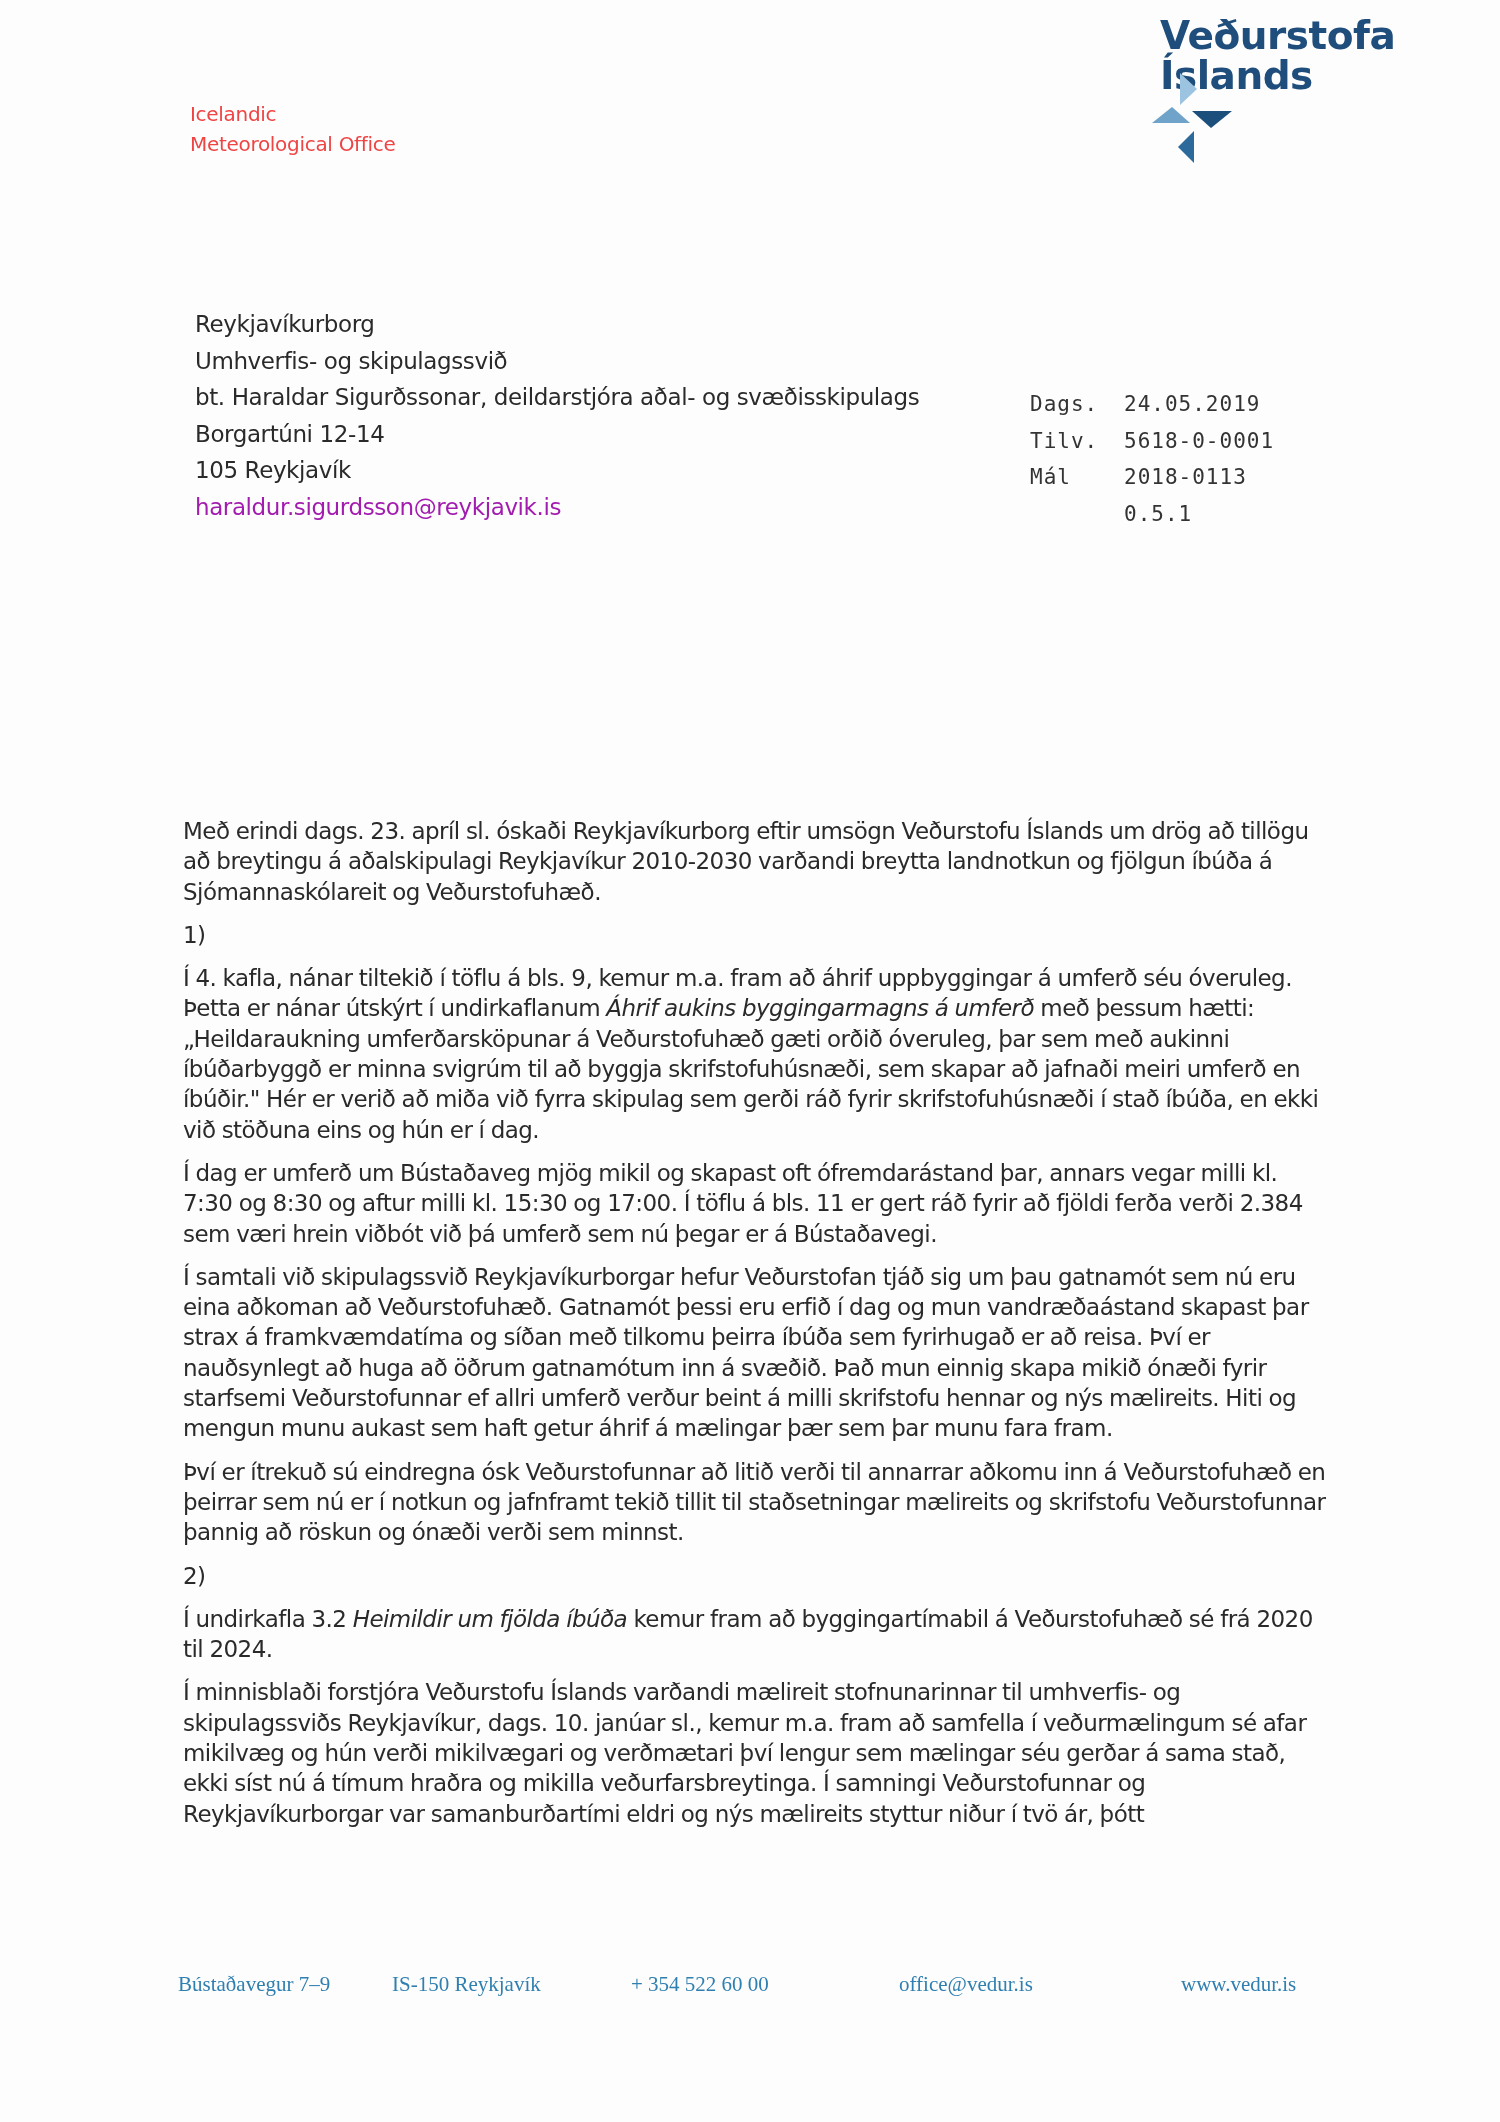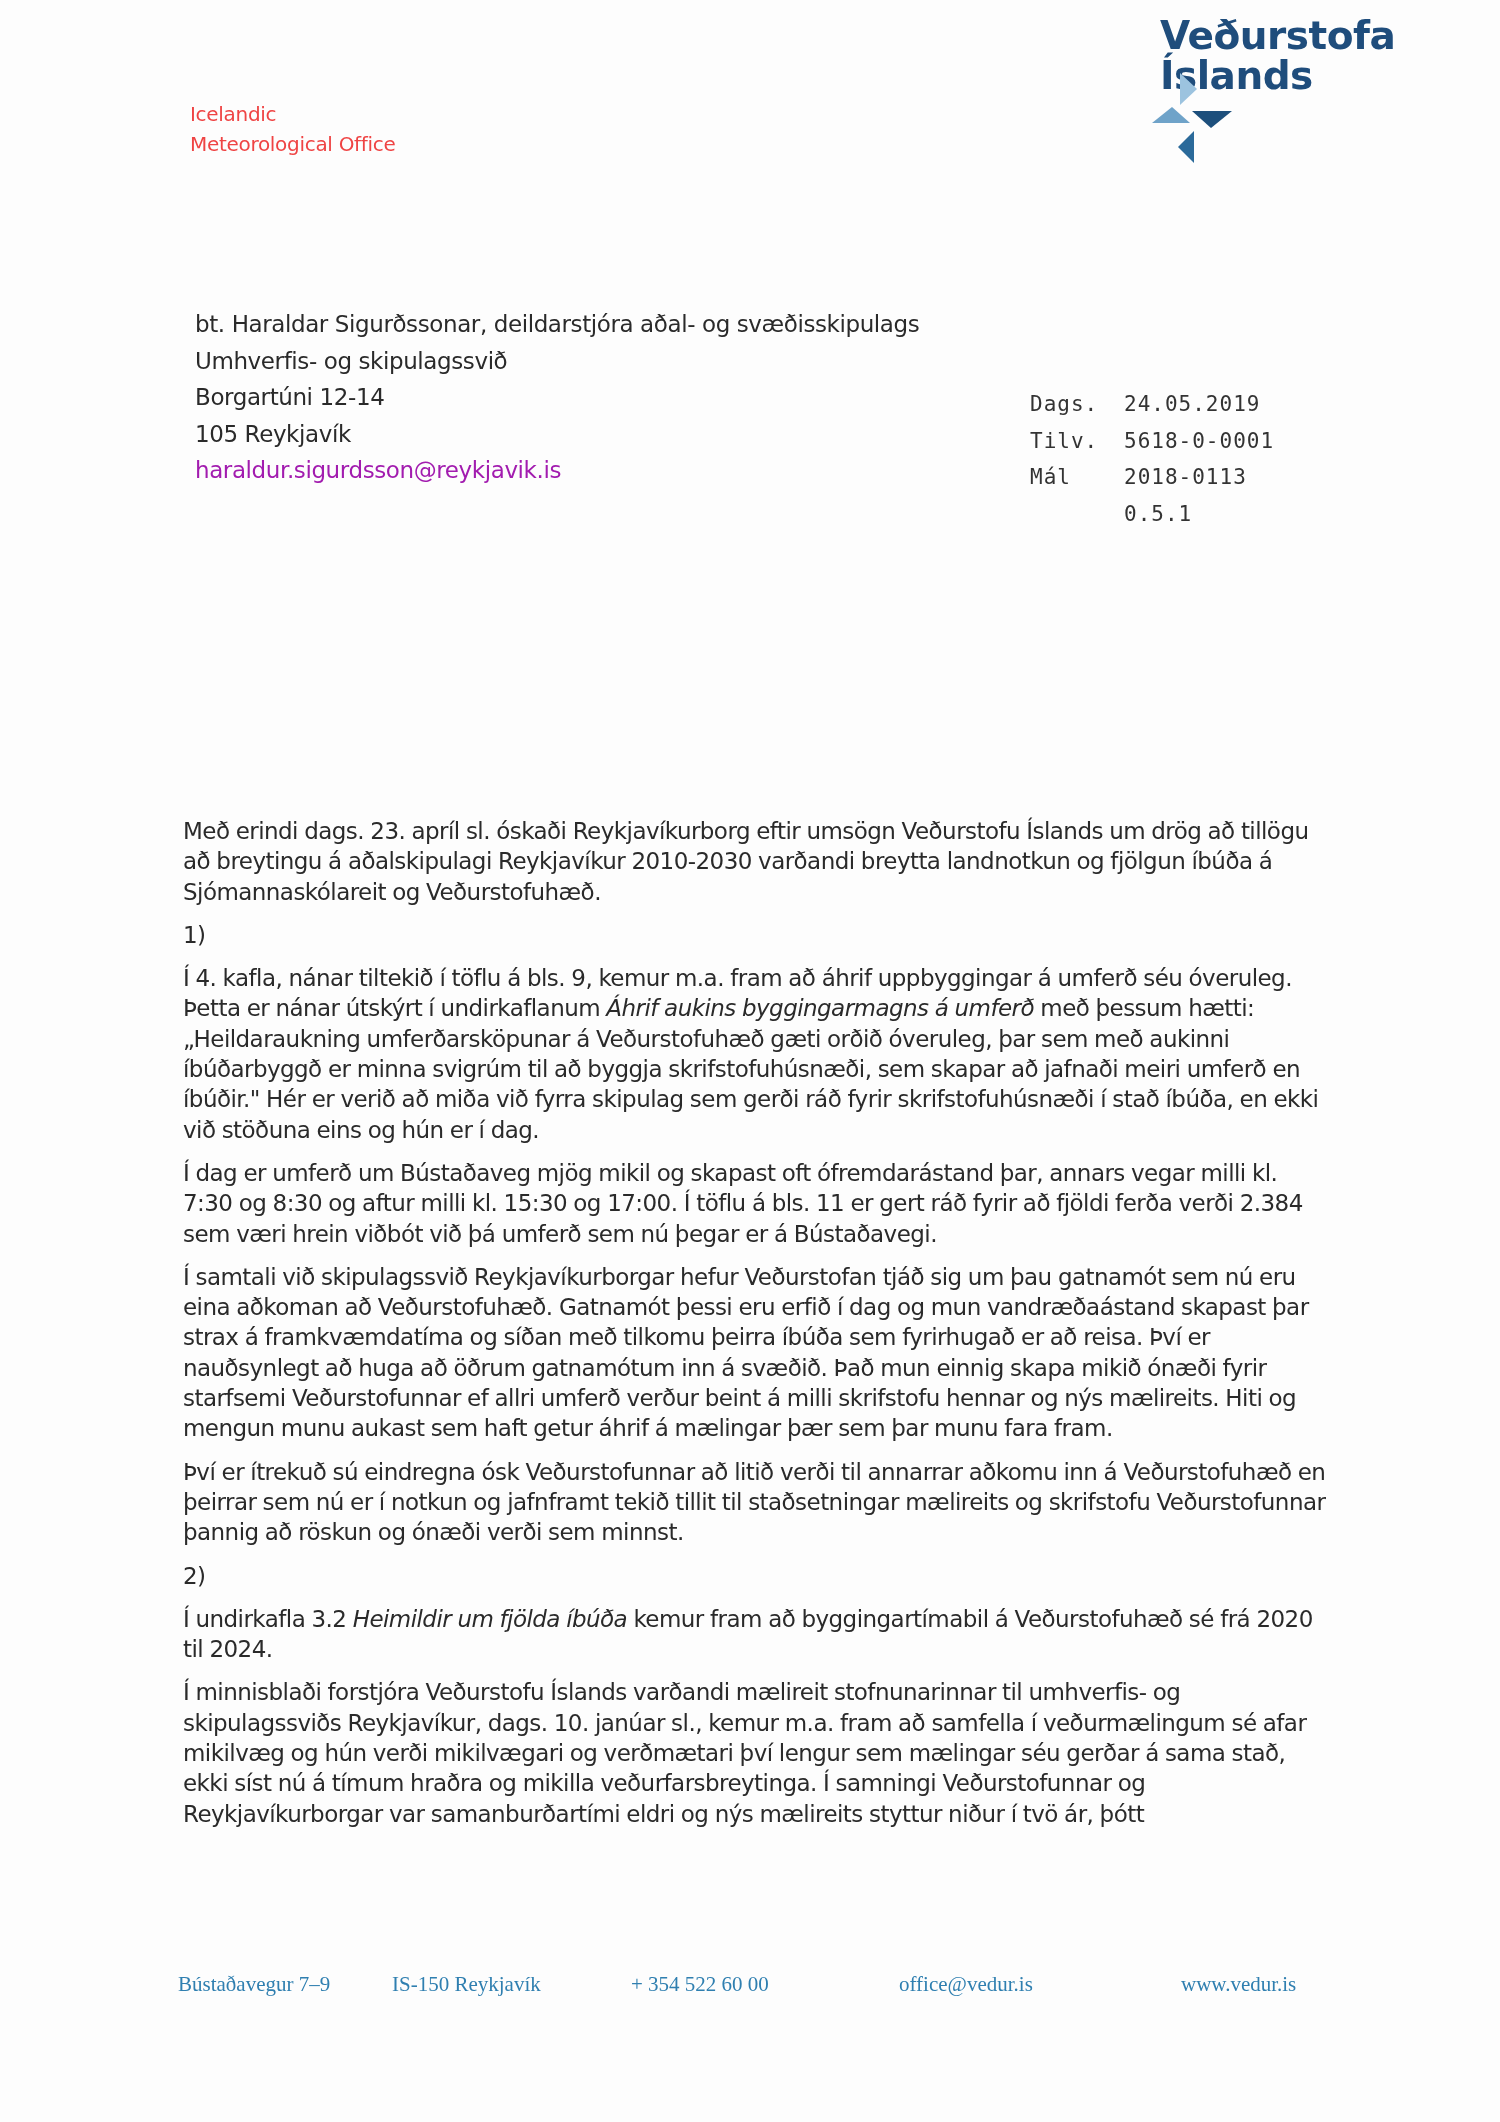--- a/index.html
+++ b/index.html
@@ -73,22 +73,23 @@
   <polygon points="42,46 82,46 61,63" fill="#1d4f7c"></polygon>
   <polygon points="44,66 44,98 28,82" fill="#2b6a9a"></polygon>
 </svg>
 
 <div class="abs org">
   <div>Icelandic</div>
   <div>Meteorological Office</div>
 </div>
 
 <div class="abs recipient">
+  <div>Reykjavíkurborg</div>
+  <div>Umhverfis- og skipulagssvið</div>
   <div>bt. Haraldar Sigurðssonar, deildarstjóra aðal- og svæðisskipulags</div>
-  <div>Umhverfis- og skipulagssvið</div>
   <div>Borgartúni 12-14</div>
   <div>105 Reykjavík</div>
   <div class="email">haraldur.sigurdsson@reykjavik.is</div>
 </div>
 
 <div class="abs meta">
   <div class="meta-row">
     <span class="meta-label">Dags.</span>
     <span class="meta-value">24.05.2019</span>
   </div>

